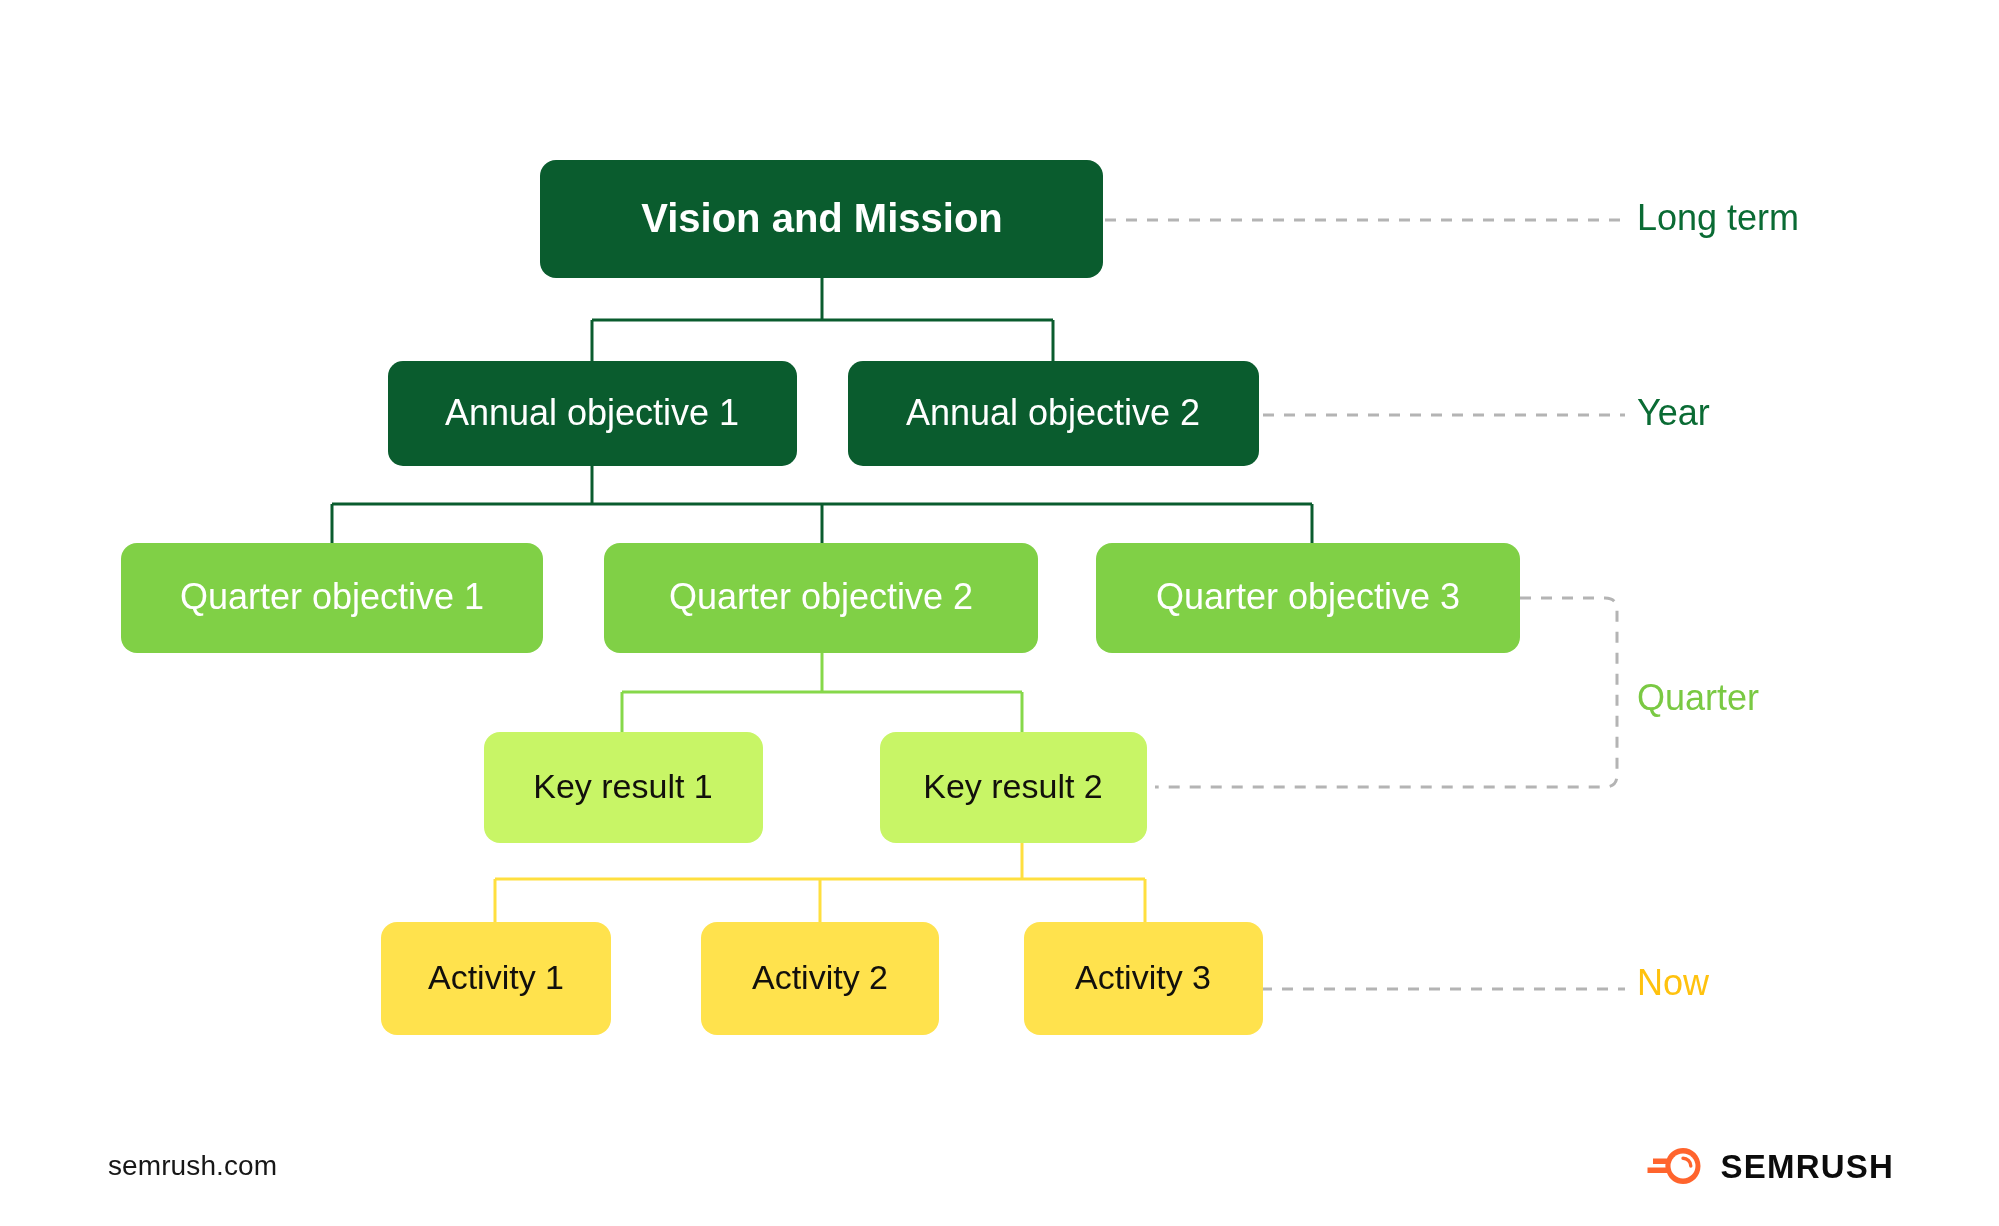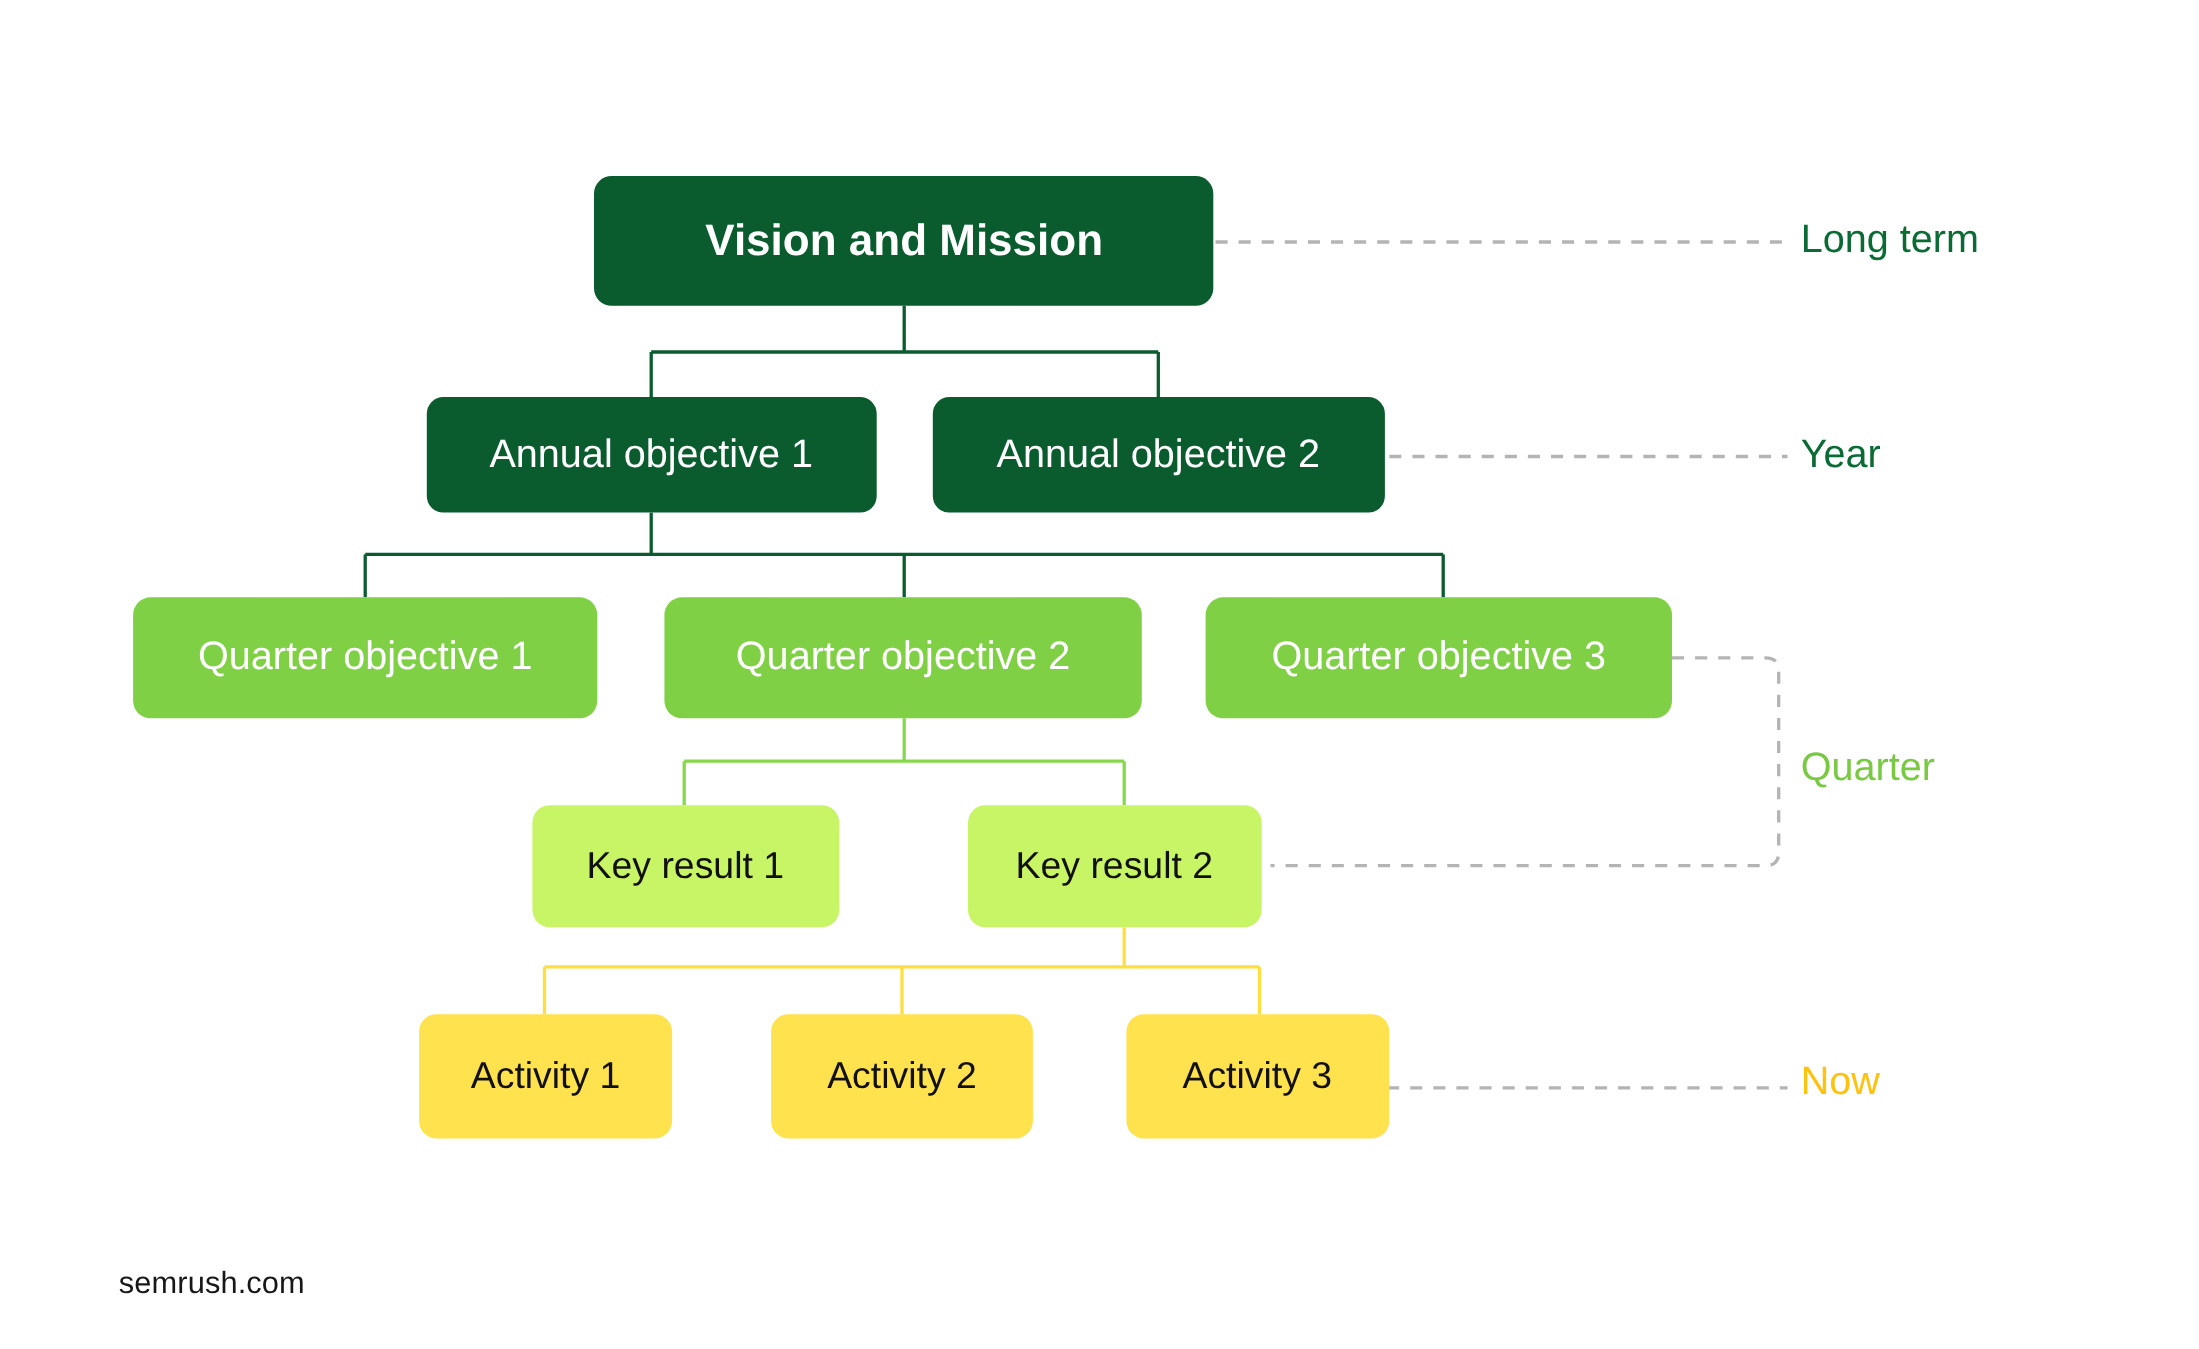--- a/index.html
+++ b/index.html
@@ -189,14 +189,22 @@
 
     <text class="side-label" x="1637" y="220" fill="#0a6b34">Long term</text>
     <text class="side-label" x="1637" y="415" fill="#0a6b34">Year</text>
     <text class="side-label" x="1637" y="700" fill="#7ac943">Quarter</text>
     <text class="side-label" x="1637" y="985" fill="#ffc20e">Now</text>
 
   </svg>
 
   <div class="footer-url">semrush.com</div>
 
+  <div class="brand">
+    <svg class="brand-mark" width="60" height="42" viewBox="0 0 60 42">
+      <path d="M 38 3 C 47.5 3 55.5 10.5 55.5 21 C 55.5 31.5 47.5 39 38 39 C 30.5 39 24.5 34.5 22 28 L 2.5 28 L 2.5 22.5 L 20.5 22.5 C 20.3 21.2 20.3 20.2 20.5 19 L 8 19 L 8 13.5 L 22 13.5 C 24.5 7.3 30.6 3 38 3 Z" fill="#ff642d"></path>
+      <circle cx="38" cy="21" r="12.5" fill="#ffffff"></circle>
+      <path d="M 38 13.2 A 7.8 7.8 0 0 1 45.8 21" fill="none" stroke="#ff642d" stroke-width="3.4" stroke-linecap="round"></path>
+    </svg>
+    <span class="brand-text">SEMRUSH</span>
+  </div>
 
 </div>
 
 </body></html>

